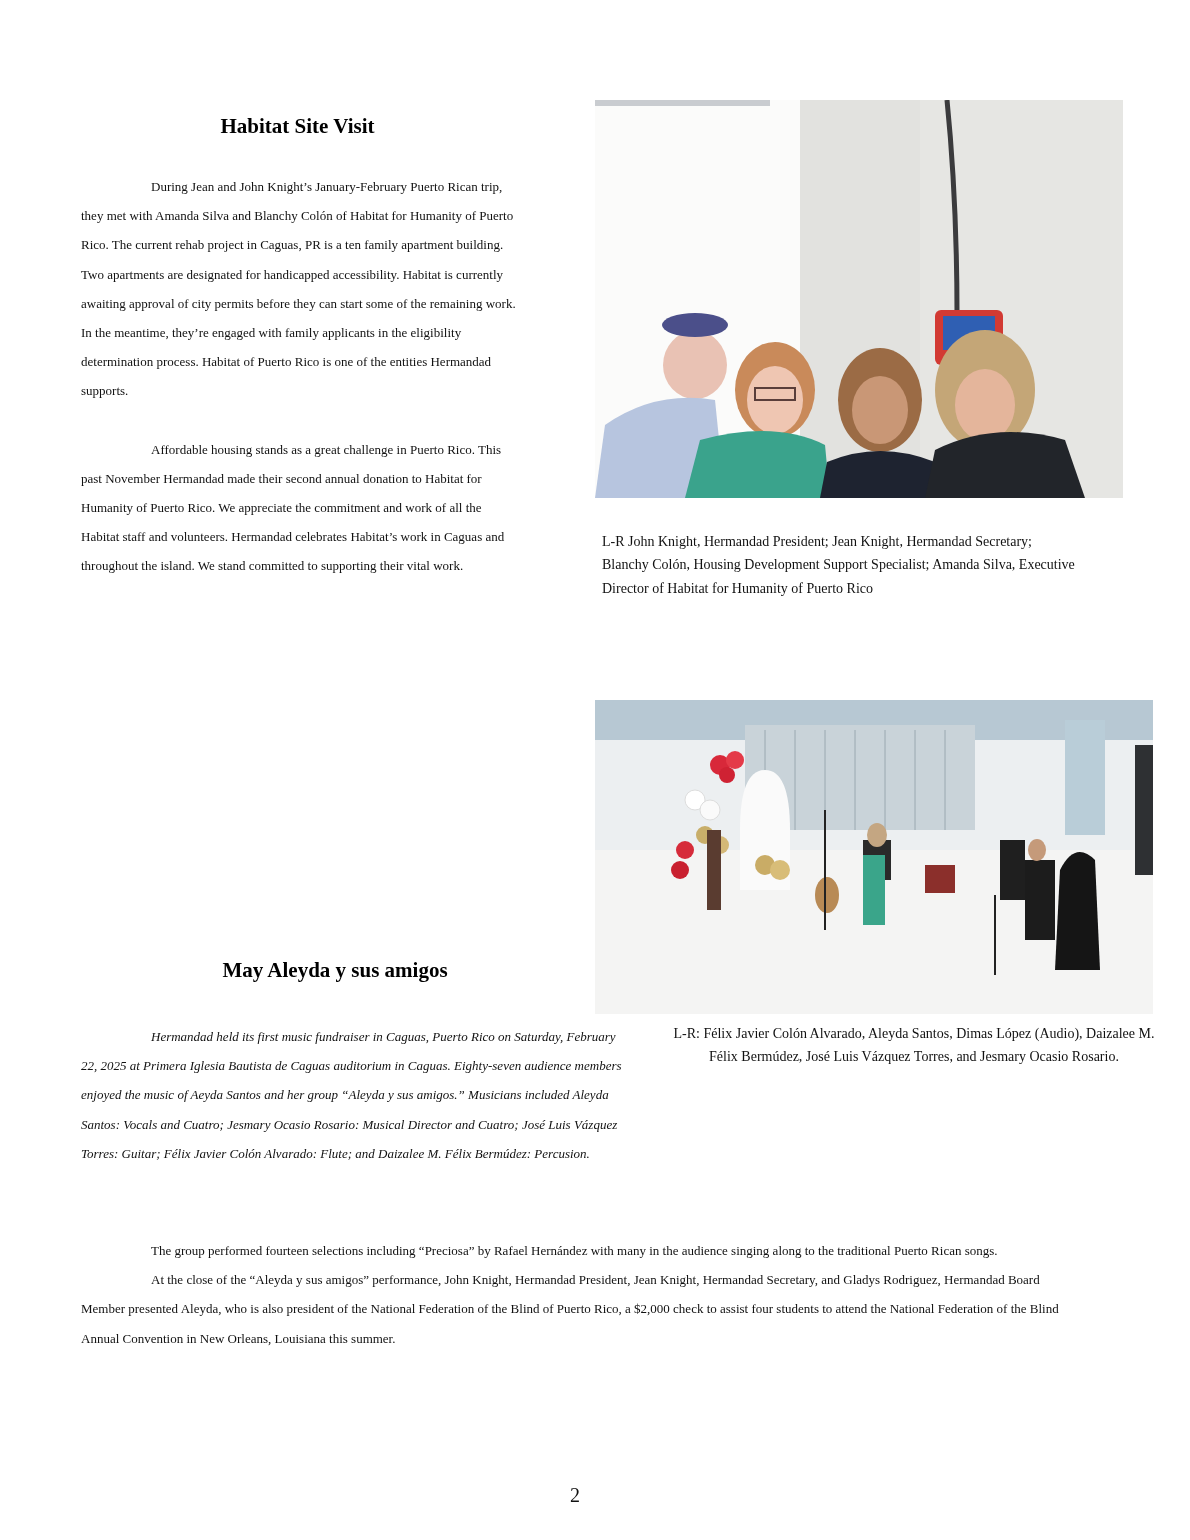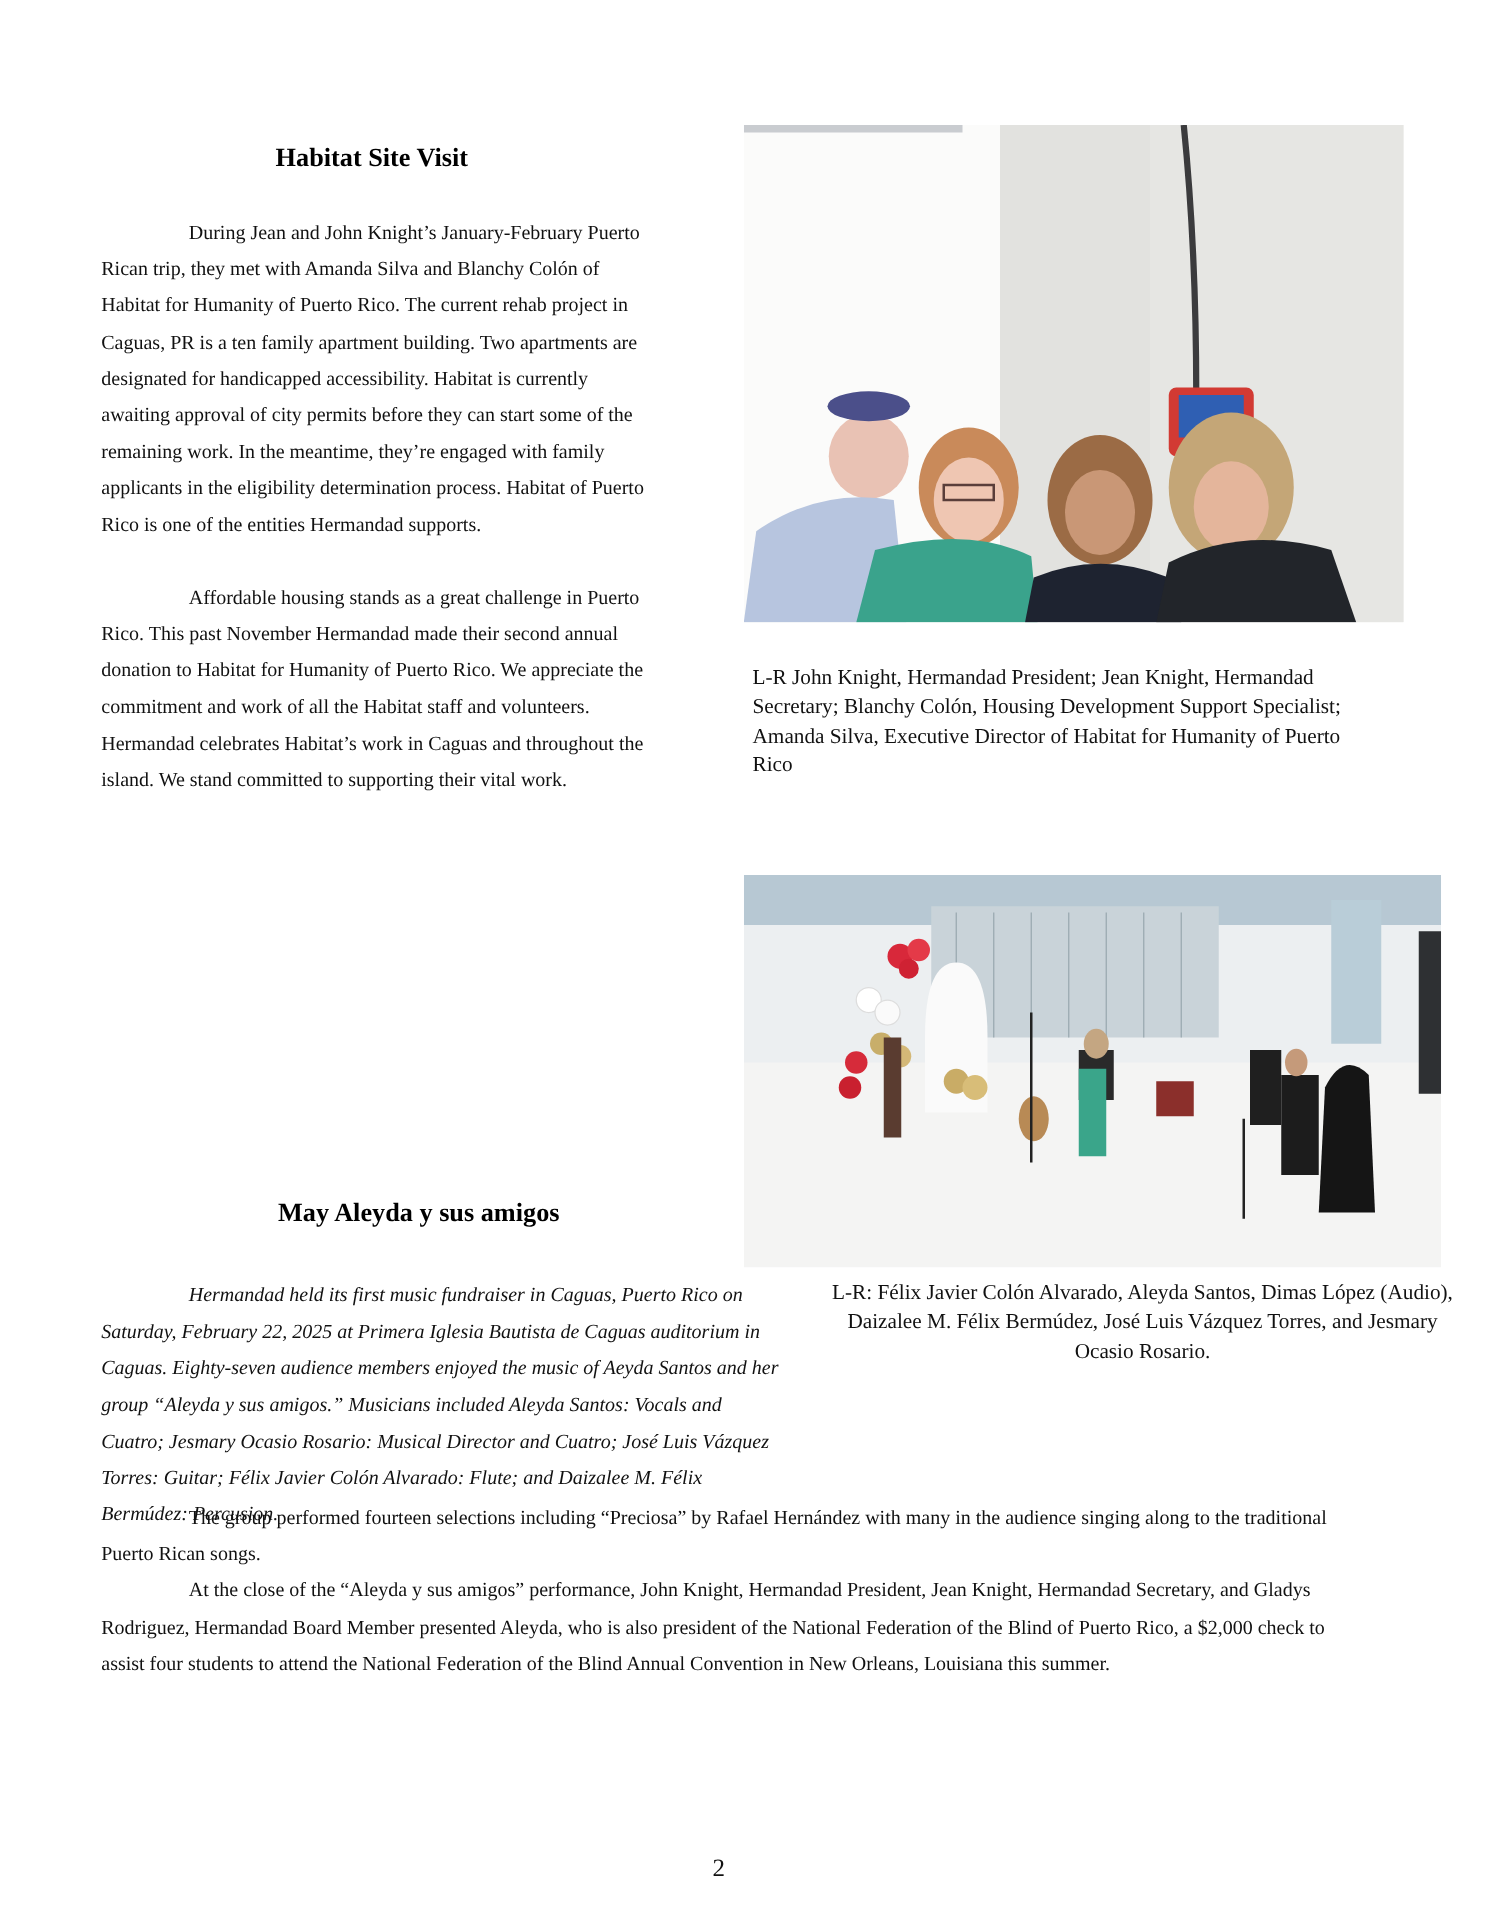--- a/index.html
+++ b/index.html
@@ -7,25 +7,25 @@
       width: 1190px; height: 1540px; position: relative; overflow: hidden;
       font-family: "Liberation Serif", "DejaVu Serif", serif;
       color: #111111;
     }
     .abs { position: absolute; }
     h2 {
       margin: 0; font-weight: bold; font-size: 21px; line-height: 30px;
       text-align: center; color: #000;
     }
     .body-text {
-      font-size: 16px; line-height: 29.2px; margin: 0;
+      font-size: 13px; line-height: 29.2px; margin: 0;
     }
     .indent { text-indent: 70px; }
     .caption {
-      font-size: 17px; line-height: 23.3px; margin: 0;
+      font-size: 14px; line-height: 23.3px; margin: 0;
     }
     .photo { overflow: hidden; }
     .photo svg { display: block; }
     .page-num { font-size: 20px; text-align: center; }
   </style>
 </head>
 <body>
 
 <h2 class="abs" style="left:80px; top:111px; width:435px;">Habitat Site Visit</h2>
 
@@ -111,18 +111,18 @@
     <line x1="400" y1="195" x2="400" y2="275" stroke="#222" stroke-width="2"></line>
   </svg>
 </div>
 
 <p class="abs caption" style="left:664px; top:1022px; width:500px;text-align:center;">L-R: Félix Javier Colón Alvarado, Aleyda Santos, Dimas López (Audio), Daizalee M. Félix Bermúdez, José Luis Vázquez Torres, and Jesmary Ocasio Rosario.</p>
 
 <p class="abs body-text" style="left:81px; top:1022px; width:545px; text-indent:70px;font-style:italic;">
   <span>Hermandad held its first music fundraiser in Caguas, Puerto Rico on Saturday, February 22, 2025 at Primera Iglesia Bautista de Caguas auditorium in Caguas. Eighty-seven audience members enjoyed the music of Aeyda Santos and her group “Aleyda y sus amigos.” Musicians included Aleyda Santos: Vocals and Cuatro; Jesmary Ocasio Rosario: Musical Director and Cuatro; José Luis Vázquez Torres: Guitar; Félix Javier Colón Alvarado: Flute; and Daizalee M. Félix Bermúdez: Percusion.</span>
 </p>
 
-<div class="abs" style="left:81px; top:1200px; width:1000px;">
+<div class="abs" style="left:81px; top:1236px; width:1000px;">
   <p class="body-text indent">The group performed fourteen selections including “Preciosa” by Rafael Hernández with many in the audience singing along to the traditional Puerto Rican songs.</p>
   <p class="body-text indent">At the close of the “Aleyda y sus amigos” performance, John Knight, Hermandad President, Jean Knight, Hermandad Secretary, and Gladys Rodriguez, Hermandad Board Member presented Aleyda, who is also president of the National Federation of the Blind of Puerto Rico, a $2,000 check to assist four students to attend the National Federation of the Blind Annual Convention in New Orleans, Louisiana this summer.</p>
 </div>
 
 <div class="abs page-num" style="left:555px; top:1484px; width:40px;">2</div>
 
 </body></html>

